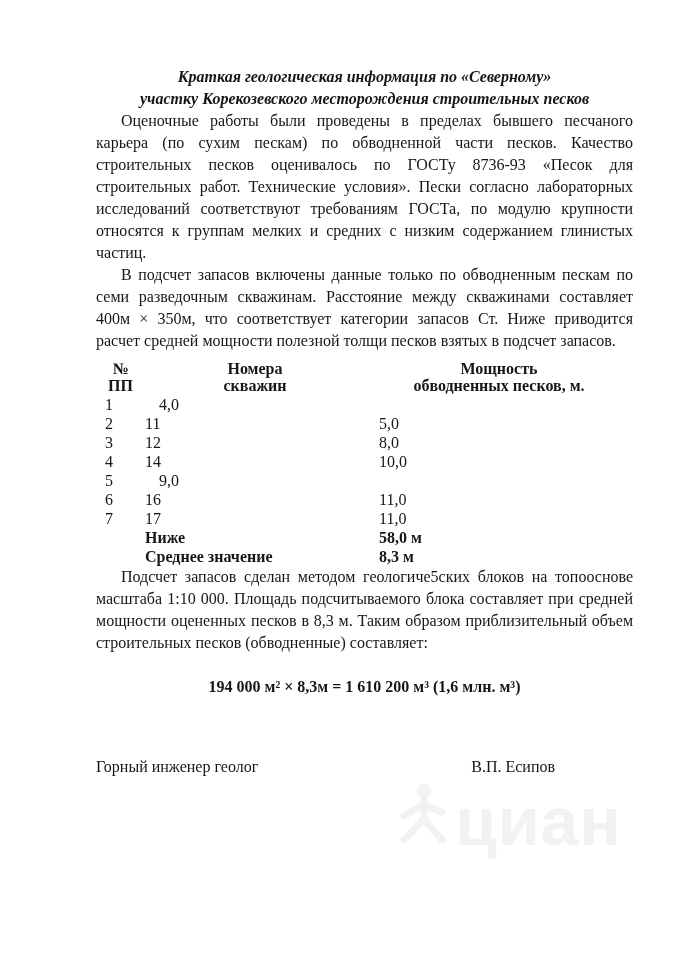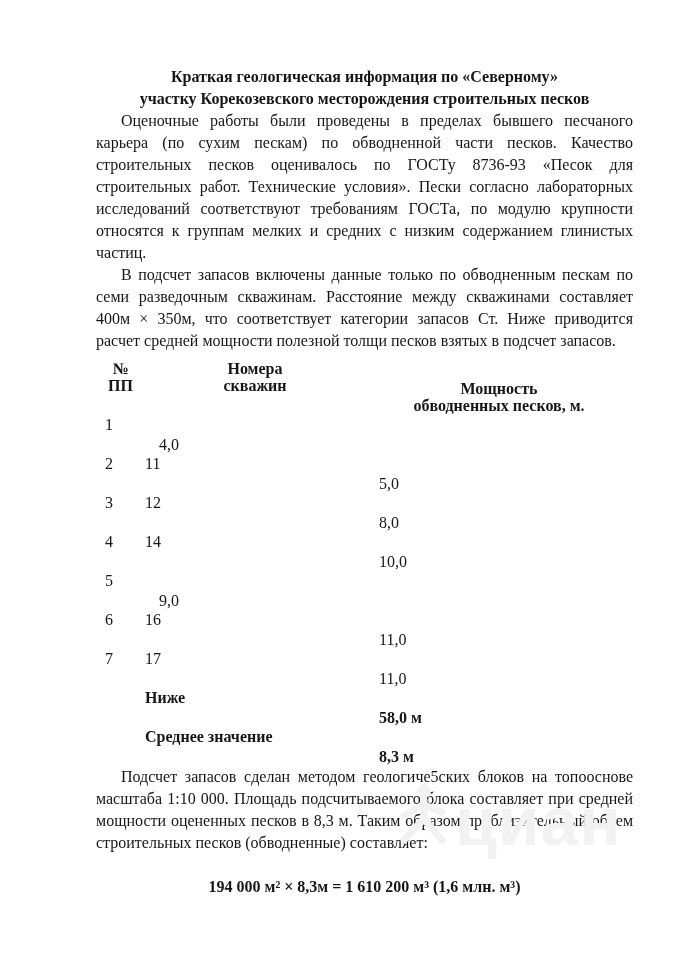--- a/index.html
+++ b/index.html
@@ -13,35 +13,36 @@
     padding: 66px 46px 0 96px;
     font-family: "Liberation Serif", serif;
     font-size: 16px;
     color: #161616;
     overflow: hidden;
   }
   .title {
     font-weight: bold;
     text-align: center;
     line-height: 22px;
+    font-style: italic;
   }
   p.body {
     margin: 0;
     text-align: justify;
     text-indent: 25px;
     line-height: 22px;
   }
   .p1 { margin-top: 11px; }
   .p3 { margin-top: 13px; }
 
   .rtable { margin-top: 8px; width: 100%; }
   .trow { display: flex; line-height: 19px; }
   .c1 { width: 49px;  box-sizing: border-box; padding-left: 9px;  flex: none; }
   .c2 { width: 220px; box-sizing: border-box; flex: none; }
-  .c3 { flex: 1;      box-sizing: border-box; padding-left: 14px; margin-top: 20px; }
+  .c3 { flex: 1;      box-sizing: border-box; padding-left: 14px; }
   .thead { font-weight: bold; line-height: 17px; margin-bottom: 1px; }
   .thead .c1, .thead .c3 { padding-left: 0; text-align: center; }
   .thead .c2 { text-align: center; }
   .trow.total { font-weight: bold; }
 
   .formula {
     margin-top: 22px;
     font-weight: bold;
     text-align: center;
     line-height: 22px;

